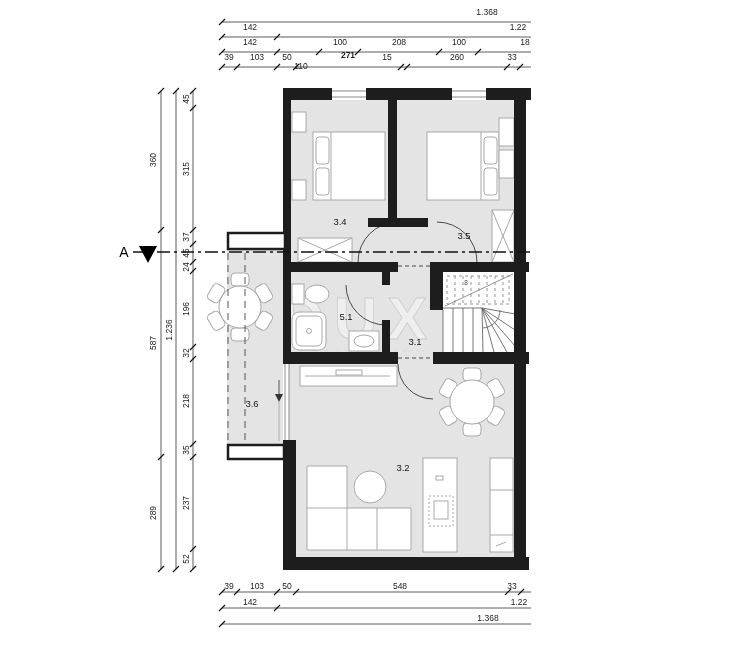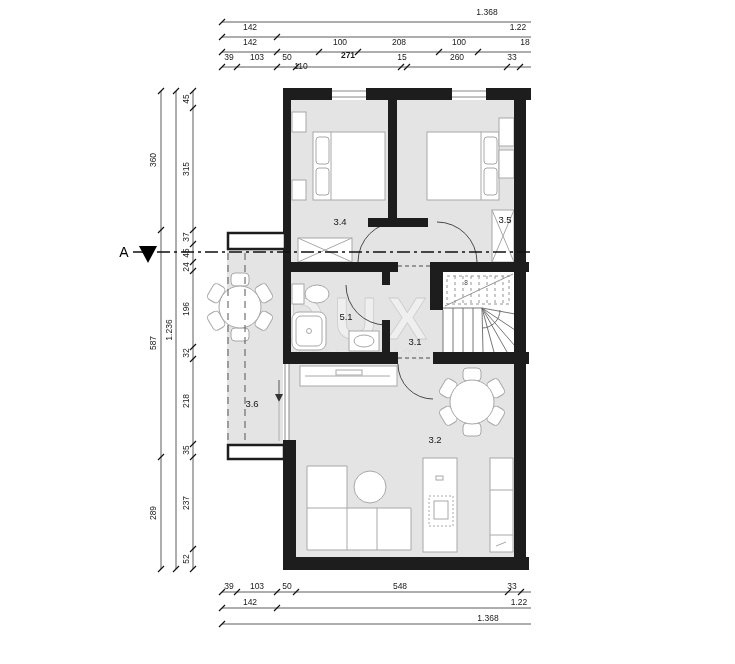--- a/index.html
+++ b/index.html
@@ -221,41 +221,41 @@
 
   <g>
     <line x1="133" y1="252" x2="531" y2="252" stroke="#111" stroke-width="1.6" stroke-dasharray="13 4 3 4"></line>
     <polygon points="139,246 157,246 148,263" fill="#000"></polygon>
   </g>
 </svg>
 
   <span class="lbl sec" style="left:124px;top:252px;">A</span>
 
   <span class="lbl room" style="left:340px;top:222px;">3.4</span>
-  <span class="lbl room" style="left:464px;top:220px;margin-left:41px;">3.5</span>
+  <span class="lbl room" style="left:464px;top:236px;">3.5</span>
   <span class="lbl room" style="left:346px;top:317px;">5.1</span>
   <span class="lbl room" style="left:415px;top:342px;">3.1</span>
-  <span class="lbl room" style="left:403px;top:440px;margin-left:32px;">3.2</span>
+  <span class="lbl room" style="left:403px;top:468px;">3.2</span>
   <span class="lbl room" style="left:252px;top:404px;">3.6</span>
   <span class="lbl tiny" style="left:466px;top:283px;">8</span>
 
   <span class="lbl" style="left:487px;top:12px;">1.368</span>
   <span class="lbl" style="left:250px;top:27px;">142</span>
   <span class="lbl" style="left:518px;top:27px;">1.22</span>
   <span class="lbl" style="left:250px;top:42px;">142</span>
   <span class="lbl" style="left:301px;top:42px;margin-top:24px;">110</span>
   <span class="lbl" style="left:340px;top:42px;">100</span>
   <span class="lbl" style="left:399px;top:42px;">208</span>
   <span class="lbl" style="left:459px;top:42px;">100</span>
   <span class="lbl" style="left:525px;top:42px;">18</span>
   <span class="lbl" style="left:229px;top:57px;">39</span>
   <span class="lbl" style="left:257px;top:57px;">103</span>
   <span class="lbl" style="left:287px;top:57px;">50</span>
   <span class="lbl" style="left:348px;top:55px;font-weight:bold;">271</span>
-  <span class="lbl" style="left:402px;top:57px;">15</span>
+  <span class="lbl" style="left:387px;top:57px;">15</span>
   <span class="lbl" style="left:457px;top:57px;">260</span>
   <span class="lbl" style="left:512px;top:57px;">33</span>
 
   <span class="lbl rot" style="left:153px;top:160px;">360</span>
   <span class="lbl rot" style="left:153px;top:343px;">587</span>
   <span class="lbl rot" style="left:153px;top:513px;">289</span>
   <span class="lbl rot" style="left:169px;top:330px;">1.236</span>
   <span class="lbl rot" style="left:186px;top:99px;">45</span>
   <span class="lbl rot" style="left:186px;top:169px;">315</span>
   <span class="lbl rot" style="left:186px;top:237px;">37</span>

